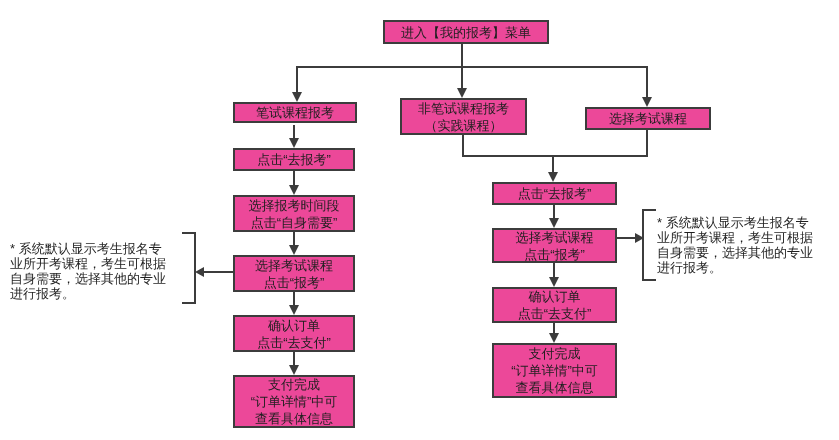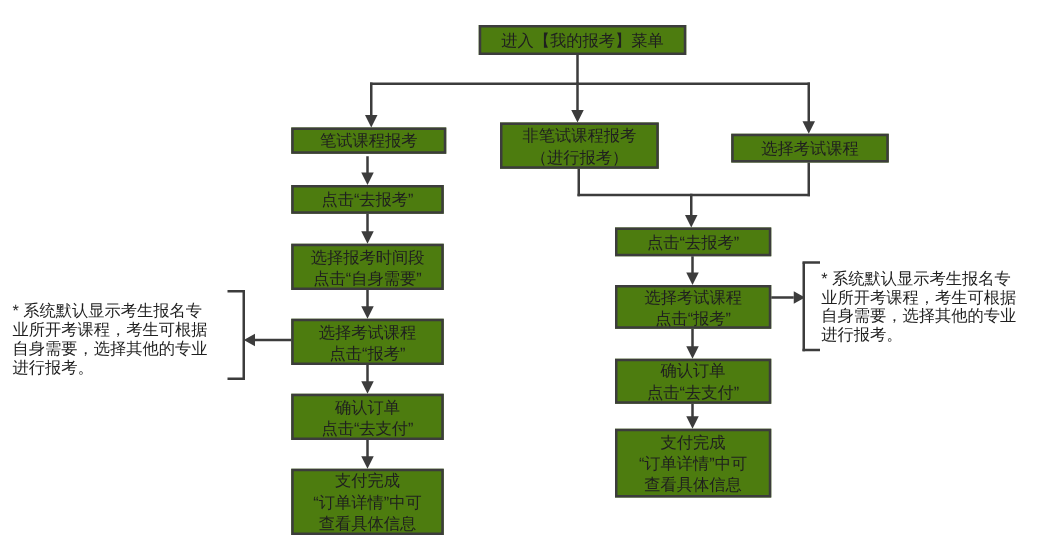--- a/index.html
+++ b/index.html
@@ -1,21 +1,21 @@
 <!DOCTYPE html>
 <html><head>
 <meta charset="utf-8">
 <style>
   html,body{margin:0;padding:0;background:#ffffff;}
   #canvas{
     position:relative;width:839px;height:440px;background:#ffffff;overflow:hidden;
     font-family:"Liberation Sans","DejaVu Sans",sans-serif;color:#1f1f1f;
   }
   .node{
-    position:absolute;box-sizing:border-box;border:2px solid #3c3c3c;background:#4d7c0f;
+    position:absolute;box-sizing:border-box;border:2px solid #3c3c3c;background:#ec4899;
     display:flex;align-items:center;justify-content:center;text-align:center;
     font-size:13px;line-height:17px;white-space:pre-line;color:#1f1f1f;
   }
   .note{
     position:absolute;font-size:13px;line-height:15px;white-space:pre-line;
     text-align:left;color:#1f1f1f;
   }
   .vline{position:absolute;width:2px;background:#3c3c3c;}
   .hline{position:absolute;height:2px;background:#3c3c3c;}
   .tri-d{position:absolute;width:0;height:0;
@@ -31,21 +31,21 @@
 </head>
 <body>
 
 <div id="canvas">
 
   <div class="node" style="left:383px;top:20px;width:166px;height:24px">进入【我的报考】菜单</div>
 
   <div class="node" style="left:233px;top:102px;width:124px;height:21px">笔试课程报考</div>
 
   <div class="node" style="left:400px;top:98px;width:127px;height:37px">非笔试课程报考
-（进行报考）</div>
+（实践课程）</div>
 
   <div class="node" style="left:585px;top:107px;width:126px;height:23px">选择考试课程</div>
 
   <div class="node" style="left:233px;top:148px;width:122px;height:23px">点击“去报考”</div>
 
   <div class="node" style="left:233px;top:195px;width:122px;height:37px">选择报考时间段
 点击“自身需要”</div>
 
   <div class="node" style="left:233px;top:255px;width:122px;height:37px">选择考试课程
 点击“报考”</div>

